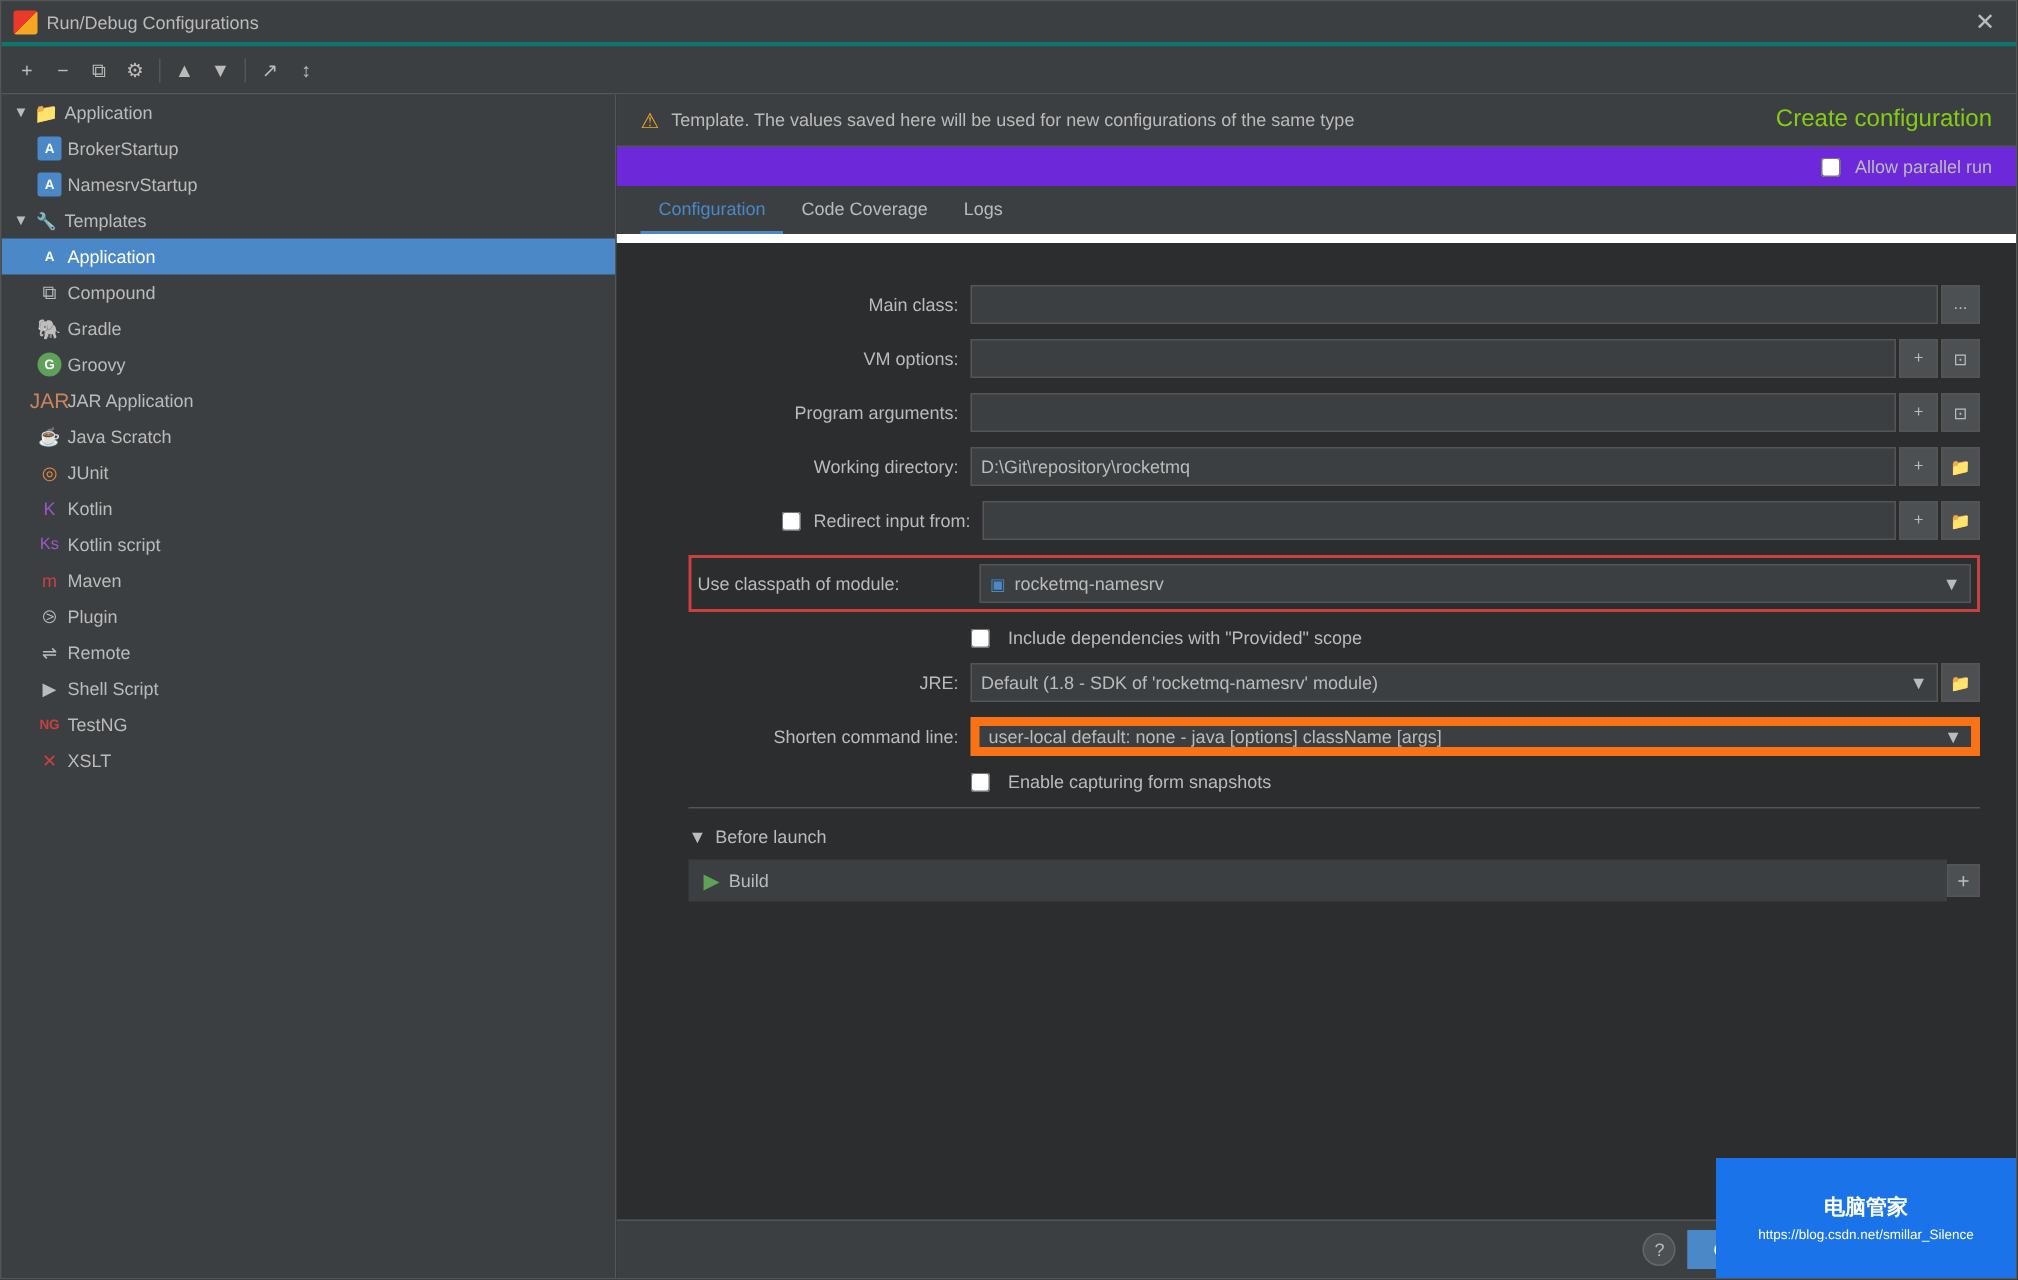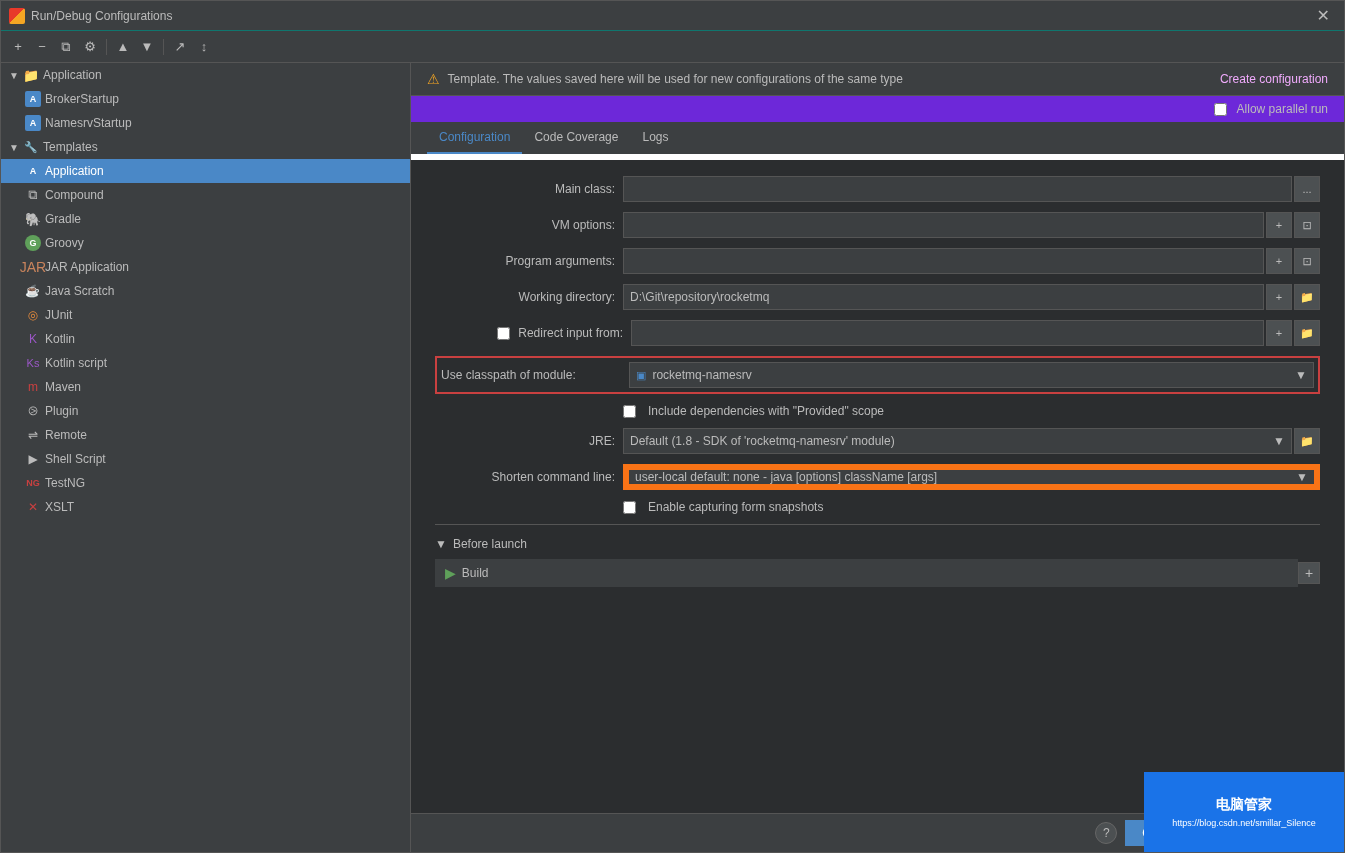--- a/index.html
+++ b/index.html
@@ -20,21 +20,21 @@
       flex-direction: column;
       border: 1px solid #555;
     }
     .title-bar {
       background: #3c3f41;
       height: 30px;
       display: flex;
       align-items: center;
       justify-content: space-between;
       padding: 0 8px;
-      border-bottom: 1px solid #0f766e;
+      border-bottom: 3px solid #0f766e;
       flex-shrink: 0;
     }
     .title-bar-left {
       display: flex;
       align-items: center;
       gap: 6px;
     }
     .title-bar-icon {
       width: 16px;
       height: 16px;
@@ -123,44 +123,45 @@
     }
     .info-bar-text {
       display: flex;
       align-items: center;
       gap: 8px;
       color: #bbbbbb;
       font-size: 12px;
     }
     .info-bar-warning { color: #f5a623; font-size: 14px; }
     .create-config-link {
-      color: #f0abfc;
-      cursor: pointer;
-      font-size: 12px;
+      color: #84cc16;
+      cursor: pointer;
+      font-size: 16px;
     }
     .tabs-bar {
       display: flex;
       background: #3c3f41;
       border-bottom: 6px solid #ffffff;
       padding: 0 16px;
       flex-shrink: 0;
     }
     .tab {
       padding: 8px 12px;
       cursor: pointer;
       color: #bbbbbb;
       font-size: 12px;
       border-bottom: 2px solid transparent;
     }
     .tab.active { color: #4a88c7; border-bottom: 2px solid #4a88c7; }
     .form-area {
       flex: 1;
-      padding: 16px 24px;
+      padding: 28px 24px;
       overflow-y: auto;
       background: #2b2d2f;
+      margin-left: 24px;
     }
     .form-area::-webkit-scrollbar { width: 8px; }
     .form-area::-webkit-scrollbar-track { background: #2b2d2f; }
     .form-area::-webkit-scrollbar-thumb { background: #555; }
     .form-row {
       display: flex;
       align-items: center;
       margin-bottom: 10px;
       gap: 8px;
     }

